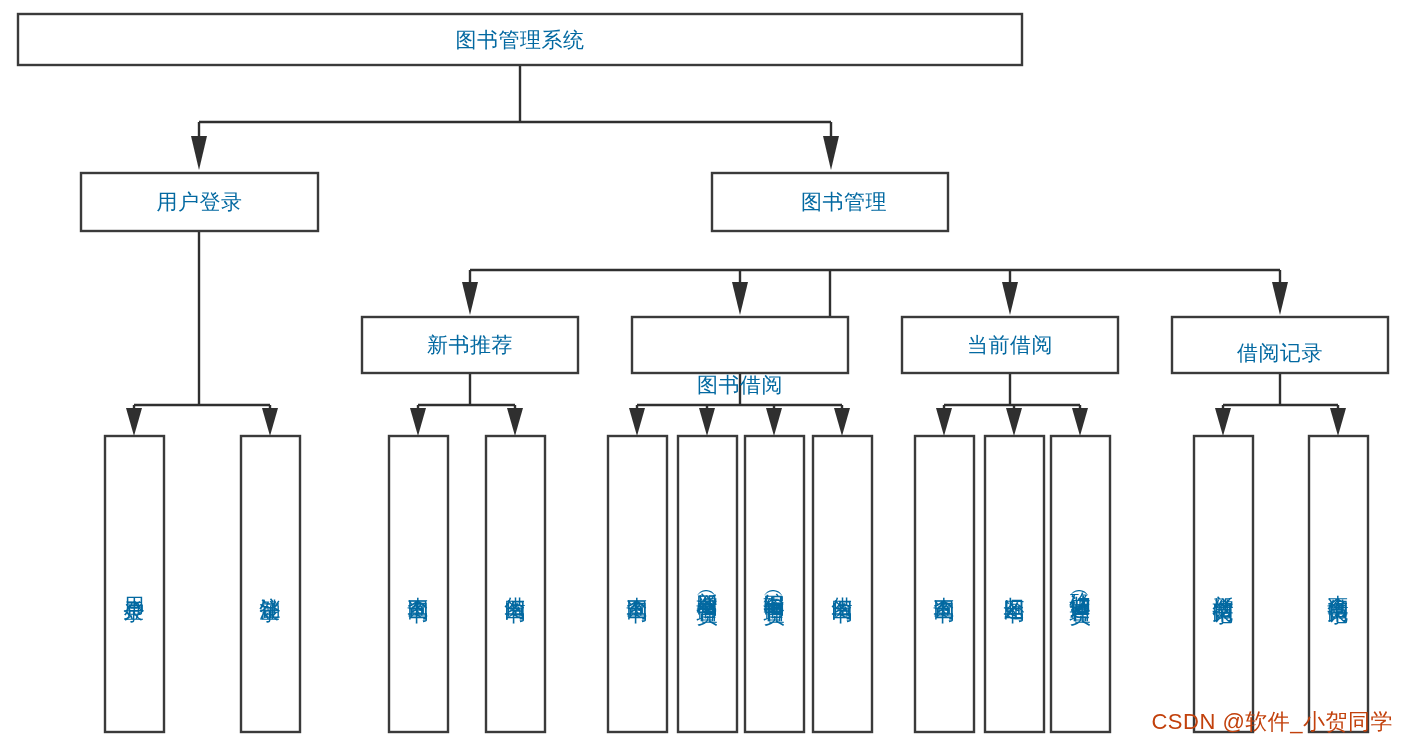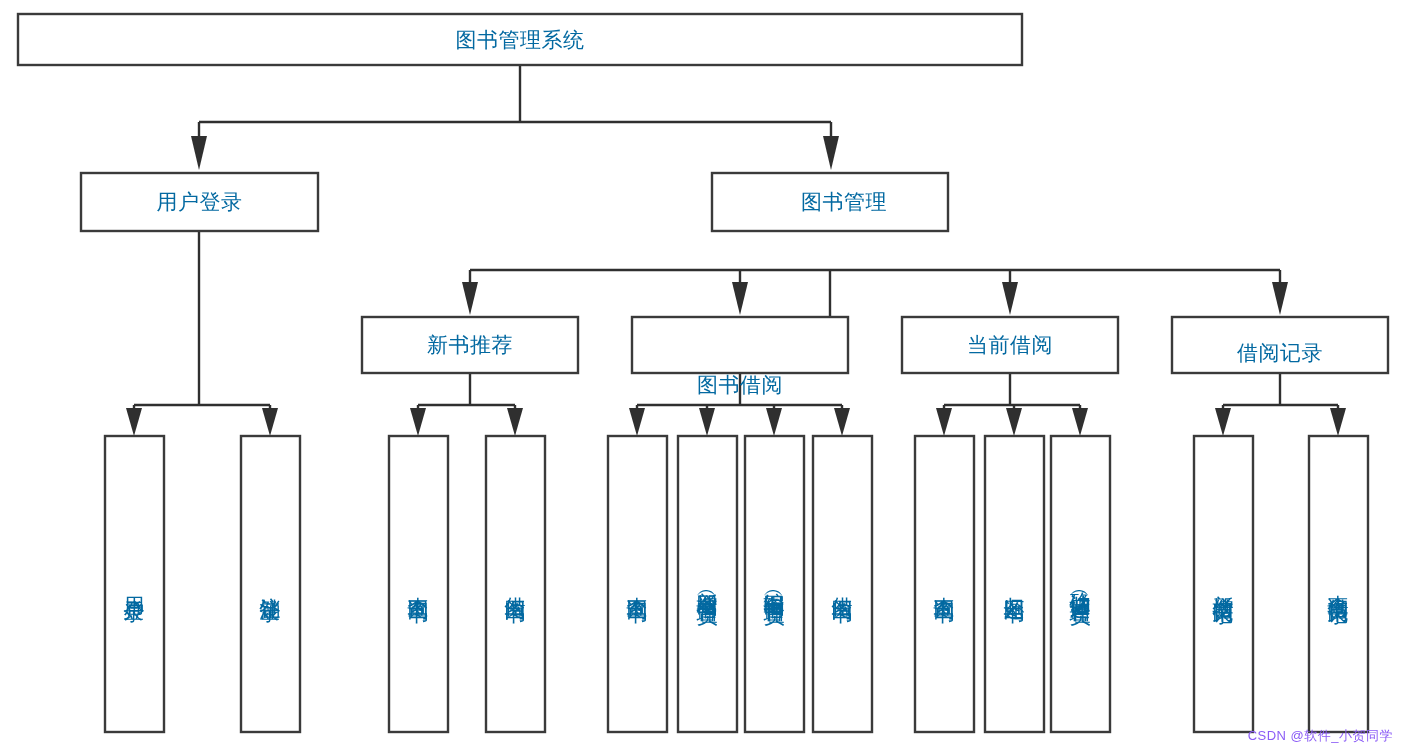--- a/index.html
+++ b/index.html
@@ -64,23 +64,23 @@
     writing-mode: vertical-rl;
     text-orientation: upright;
     font-size: 21px;
     letter-spacing: 2px;
     line-height: 1.0;
     white-space: nowrap;
   }
   .watermark {
     position: absolute;
     right: 12px;
-    bottom: 2px;
-    font-size: 13px;
-    color: #8b5cf6;
+    bottom: 10px;
+    font-size: 22px;
+    color: #c2410c;
     font-family: "Liberation Sans", "DejaVu Sans", sans-serif;
     letter-spacing: 0.5px;
     white-space: nowrap;
     pointer-events: none;
   }
 </style>
 </head>
 <body>
 
 <div id="diagram-root">

